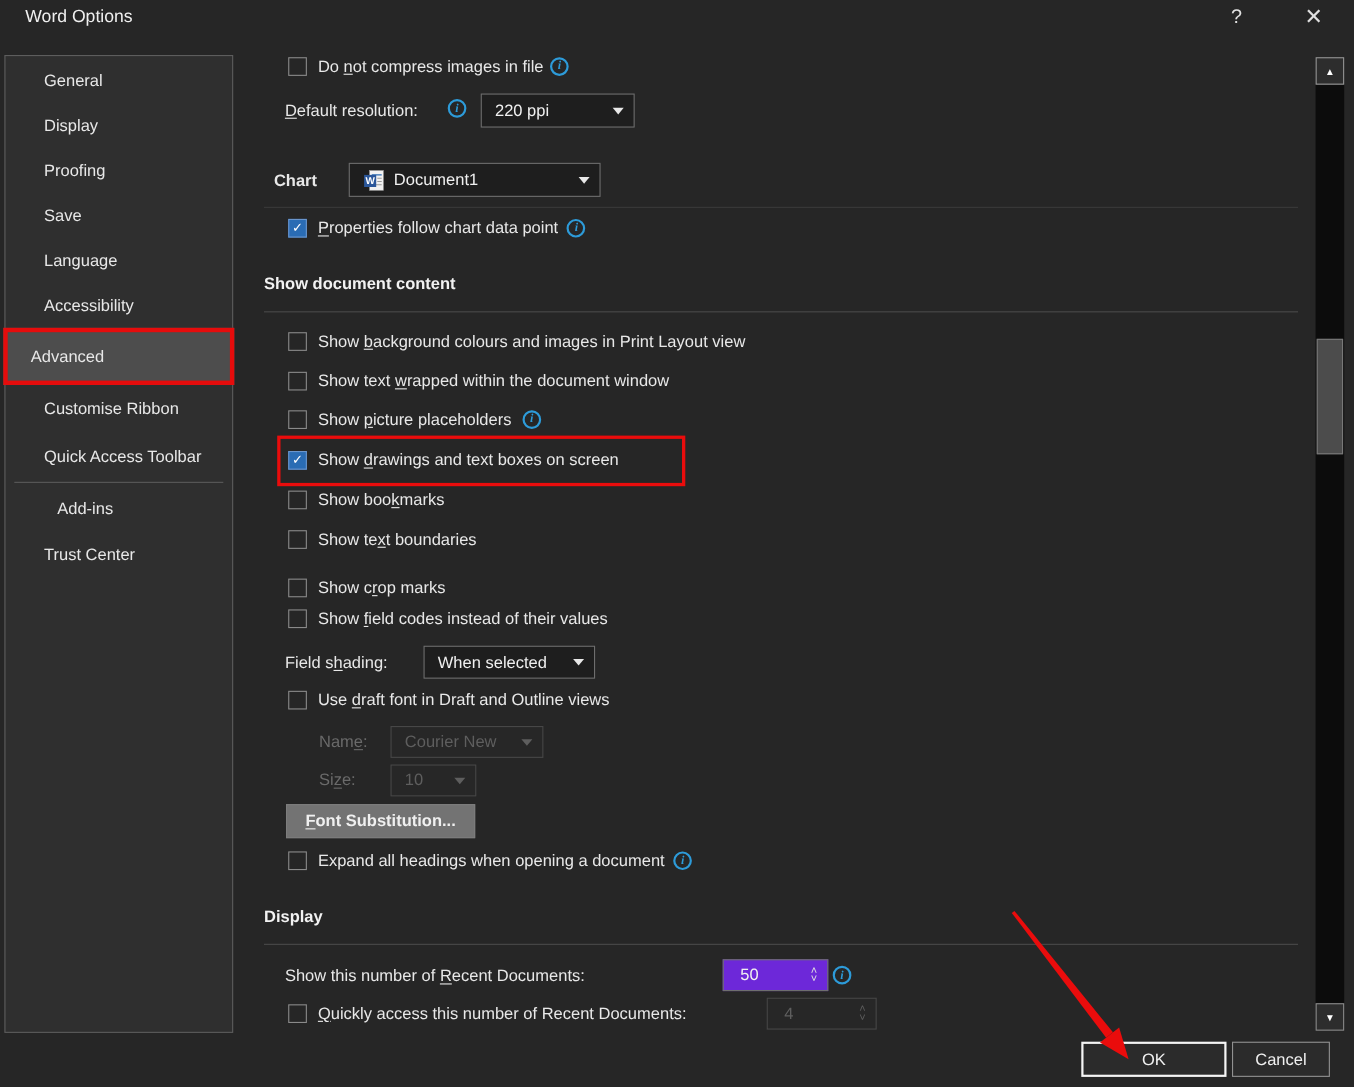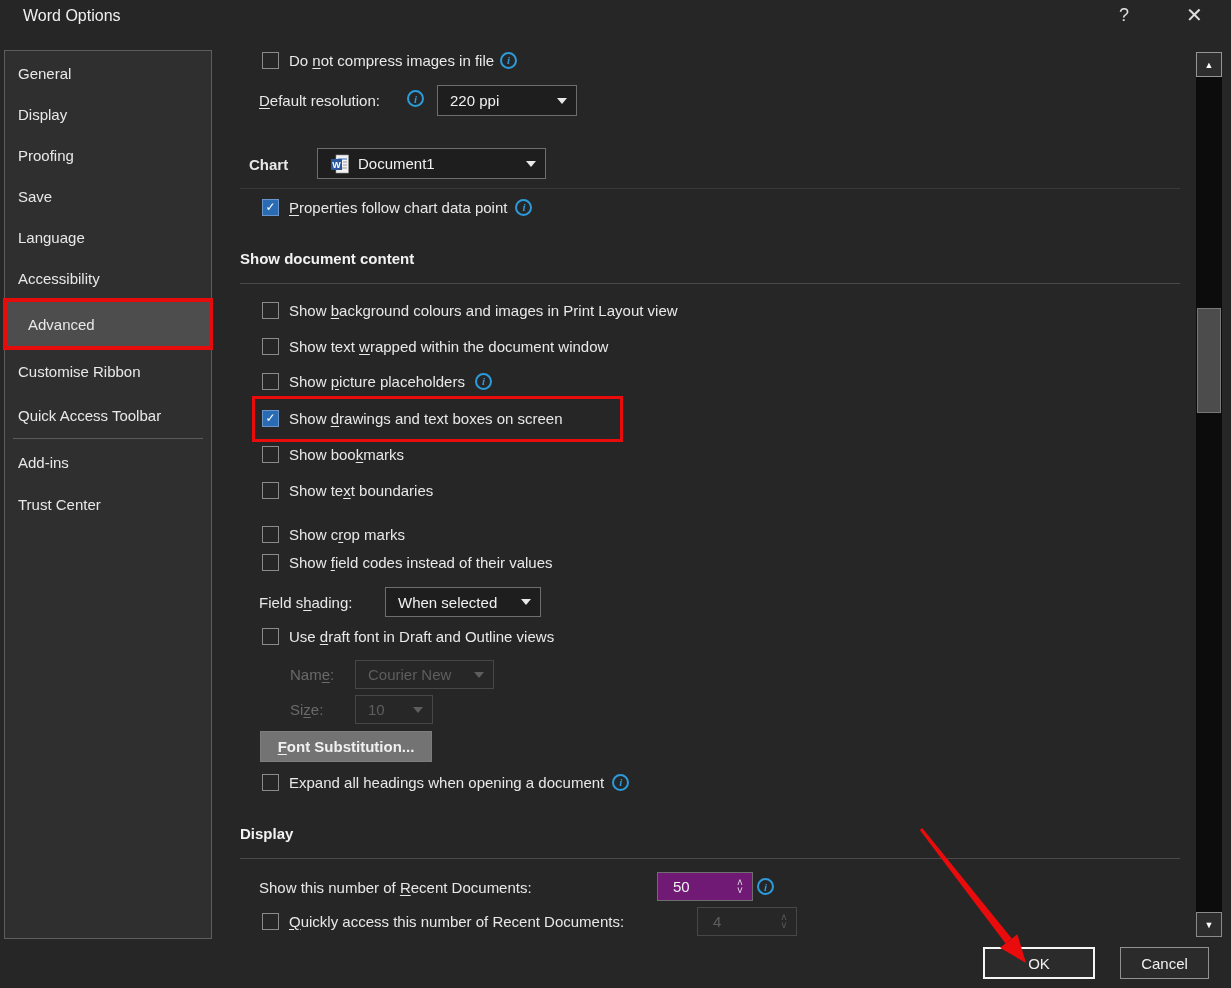--- a/index.html
+++ b/index.html
@@ -5,42 +5,42 @@
   html,body{margin:0;padding:0;background:#262626;}
   .window{position:relative;width:1231px;height:988px;background:#262626;overflow:hidden;
           font-family:"Liberation Sans",sans-serif;color:#e8e8e8;}
   .abs{position:absolute;}
   .title{position:absolute;left:23px;top:7px;font-size:16px;color:#f0f0f0;white-space:nowrap;}
   .titlebtn{position:absolute;top:5px;font-size:18px;color:#e0e0e0;cursor:default;}
   
   .sidebar{position:absolute;left:4px;top:50px;width:208px;height:889px;background:#2f2f2f;
            border:1px solid #5d5d5d;box-sizing:border-box;}
   .side-item{position:absolute;left:1px;right:1px;height:41px;display:flex;align-items:center;
-             padding-left:12px;font-size:15px;color:#e8e8e8;box-sizing:border-box;white-space:nowrap;}
+             padding-left:34px;font-size:15px;color:#e8e8e8;box-sizing:border-box;white-space:nowrap;}
   .side-item.selected{background:#4d4d4d;height:52px;border:4px solid #e60c0c;padding-left:15px;}
   .side-divider{position:absolute;left:8px;right:8px;height:1px;background:#5a5a5a;}
   
   .albl{position:absolute;font-size:15px;color:#e8e8e8;white-space:nowrap;}
   .albl.bold{font-weight:bold;}
   .albl.disabled{color:#6a6a6a;}
   .cbrow{position:absolute;display:flex;align-items:center;gap:10px;height:24px;}
   .cb{width:17px;height:17px;border:1px solid #8a8a8a;box-sizing:border-box;flex:0 0 auto;
       display:flex;align-items:center;justify-content:center;font-size:12px;color:#fff;background:transparent;}
   .cb.checked{background:#2a6cb4;border-color:#6a95cc;}
   .lbl{font-size:15px;color:#e8e8e8;white-space:nowrap;}
   .info{width:17px;height:17px;border-radius:50%;border:2px solid #2d9bd9;color:#2d9bd9;
         font-family:"Liberation Serif",serif;font-style:italic;font-weight:bold;font-size:11px;
         display:inline-flex;align-items:center;justify-content:center;box-sizing:border-box;flex:0 0 auto;}
   .dd{position:absolute;background:#1e1e1e;border:1px solid #6e6e6e;color:#f0f0f0;display:flex;
       align-items:center;padding:0 9px 0 12px;font-size:15px;box-sizing:border-box;gap:8px;}
   .dd .arrow{margin-left:auto;width:0;height:0;border-left:5px solid transparent;
              border-right:5px solid transparent;border-top:6px solid #e8e8e8;flex:0 0 auto;}
   .dd.disabled{border-color:#474747;color:#5e5e5e;background:#272727;}
   .dd.disabled .arrow{border-top-color:#5e5e5e;}
-  .spinner{position:absolute;background:#701a75;border:1px solid #6e6e6e;box-sizing:border-box;
+  .spinner{position:absolute;background:#6d28d9;border:1px solid #6e6e6e;box-sizing:border-box;
            display:flex;align-items:center;font-size:15px;color:#f0f0f0;padding-left:15px;}
   .spinner .arrows{margin-left:auto;display:flex;flex-direction:column;align-items:center;
                    justify-content:center;width:24px;font-size:10px;line-height:8px;color:#e0e0e0;}
   .spinner.disabled{border-color:#474747;color:#5e5e5e;background:#272727;}
   .spinner.disabled .arrows{color:#5e5e5e;}
   .section-h{position:absolute;font-size:15px;font-weight:bold;color:#f2f2f2;white-space:nowrap;}
   .divider{position:absolute;height:1px;background:#4a4a4a;}
   .divider.faint{background:#3a3a3a;}
   .btn{position:absolute;background:#2b2b2b;border:1px solid #919191;color:#f0f0f0;font-size:15px;
        display:flex;align-items:center;justify-content:center;box-sizing:border-box;white-space:nowrap;}
@@ -87,21 +87,21 @@
     <div class="side-item selected" style="top:247px;left:-2px;right:-2px;padding-left:21px;">
         <span>Advanced</span>
       </div>
     <div class="side-item" style="top:300px;">
         <span>Customise Ribbon</span>
       </div>
     <div class="side-item" style="top:344px;">
         <span>Quick Access Toolbar</span>
       </div>
     <div class="side-divider" style="top:387px;"></div>
-    <div class="side-item" style="top:391px;">
+    <div class="side-item" style="top:391px;margin-left:12px;">
         <span>Add-ins</span>
       </div>
     <div class="side-item" style="top:433px;">
         <span>Trust Center</span>
       </div>
   </div>
 
   <div class="cbrow" style="left:262px;top:48px;">
     <span class="cb"></span>
     <span class="lbl">Do <u>n</u>ot compress images in file</span>
@@ -227,21 +227,21 @@
     <span class="lbl"><u>Q</u>uickly access this number of Recent Documents:</span>
   </div>
   <div class="spinner disabled" style="left:697px;top:907px;width:100px;height:29px;">
     <span>4</span>
     <span class="arrows">
       <span>˄</span>
       <span>˅</span>
     </span>
   </div>
 
-  <div class="btn primary" style="left:983px;top:947px;width:112px;height:32px;">
+  <div class="btn primary" style="left:983px;top:947px;width:132px;height:32px;">
     <span>OK</span>
   </div>
   <div class="btn" style="left:1120px;top:947px;width:89px;height:32px;">
     <span>Cancel</span>
   </div>
 
   <div class="sb-track"></div>
   <div class="sb-btn" style="top:52px;">
       <span>▲</span>
     </div>

